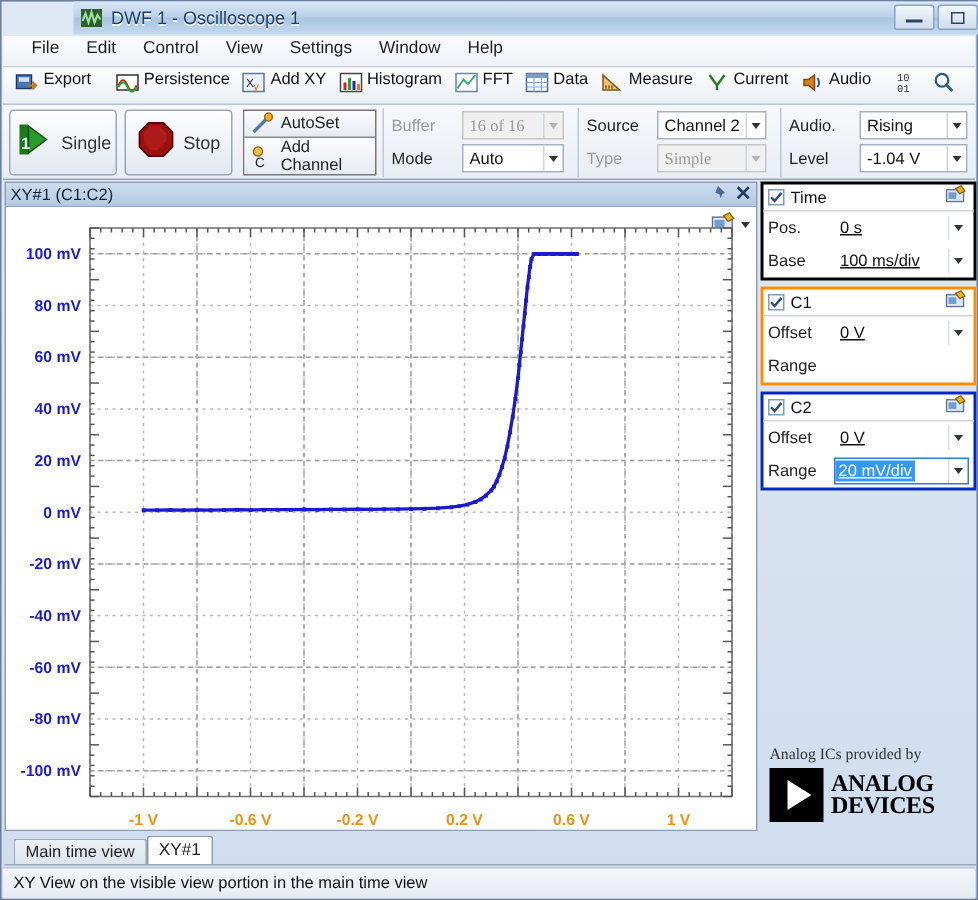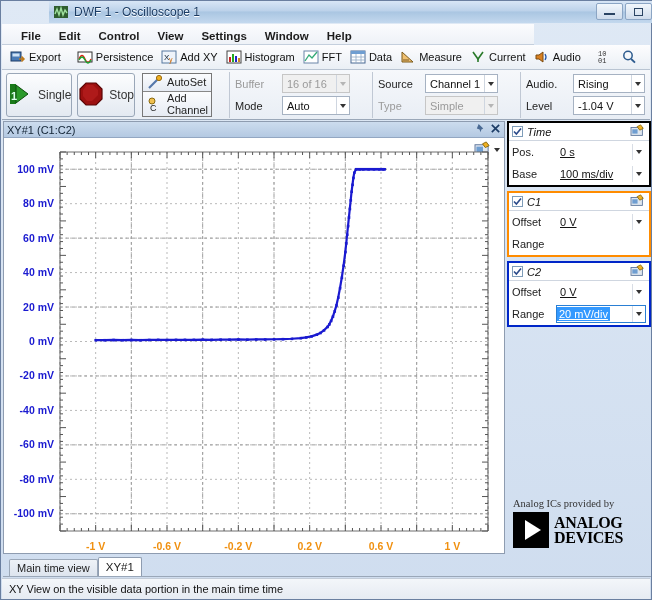--- a/index.html
+++ b/index.html
@@ -27,58 +27,58 @@
   .wbtn { width:27px; height:17px; border:1px solid #8ba5c4; border-radius:2px;
           background:linear-gradient(#f2f7fc,#cfdcec); display:flex;
           align-items:center; justify-content:center; }
   .wbtn.close { width:43px; background:linear-gradient(#e8907c,#b3331f 55%,#912a17);
                 border-color:#8d2a18; color:#fff; }
   .wbtn .bar { width:11px; height:2px; background:#2a4463; margin-top:5px; }
   .wbtn .sq { width:9px; height:8px; border:1.5px solid #2a4463; }
   .wbtn.close span { font-size:12px; font-weight:bold; color:#fff; text-shadow:0 1px 1px #5e1a0c;}
 
   
-  .menubar { position:absolute; left:1px; top:23px; width:532px; height:21px;
-     background:linear-gradient(#fbfcfe,#eef2f7); display:flex; align-items:flex-end;
-     border-bottom:1px solid #c4cfdd; padding-left:10px;font-weight:bold; }
+  .menubar { position:absolute; left:1px; top:23px; width:648px; height:21px;
+     background:linear-gradient(#fbfcfe,#eef2f7); display:flex; align-items:flex-start;
+     border-bottom:1px solid #c4cfdd; padding-left:10px; }
   .menu-item { padding:2px 9px; color:#1c1c1c; font-size:11.5px; cursor:default;}
 
   
   .toolbar { position:absolute; left:1px; top:44px; width:648px; height:25px;
      background:linear-gradient(#fdfdfe,#eaeff5); border-bottom:1px solid #b9c4d2;
      display:flex; align-items:center; padding-left:4px; }
-  .tbtn { display:flex; align-items:center; height:21px; padding:0 4px; gap:3px; cursor:default;}
+  .tbtn { display:flex; align-items:flex-start; height:21px; padding:0 4px; gap:3px; cursor:default;}
   .tbtn span.lbl { font-size:11px; color:#111; white-space:nowrap;}
   .tsep { width:1px; height:17px; background:#bcc6d3; margin:0 4px; }
   .ic { width:16px; height:16px; display:block; }
 
   
   .ctrlstrip { position:absolute; left:1px; top:69px; width:648px; height:50px;
      background:linear-gradient(#f6f8fb,#e9eef5); border-bottom:1px solid #9aa7b8;
      display:flex; align-items:center; }
   .bigbtn { width:85px; height:44px; margin:2px 1px 2px 4px; border:1px solid #9aa7b8;
      border-radius:3px; background:linear-gradient(#fcfdfe,#e3e9f1);
      display:flex; align-items:center; justify-content:center; gap:5px; cursor:default;}
   .bigbtn .lbl { font-size:12px; color:#333; }
   .stackbtns { margin-left:6px; border:1px solid #777; width:105px; height:44px;
      display:flex; flex-direction:column; background:#eef2f7;}
   .sbtn { flex:1; display:flex; align-items:center; gap:4px; padding-left:4px;
      border-bottom:1px solid #888; background:linear-gradient(#fbfcfe,#e6ebf3); cursor:default;}
   .sbtn:last-child { border-bottom:none; }
   .sbtn .lbl { font-size:11px; color:#222; }
   .fieldgrp { display:flex; flex-direction:column; justify-content:center;
-     height:46px; padding:0 5px; gap:3px; border-left:1px solid #c0c8d4; margin-left:17px;}
+     height:46px; padding:0 5px; gap:3px; border-left:1px solid #c0c8d4; margin-left:4px;}
   .frow { display:flex; align-items:center; gap:5px; height:19px; }
   .flabel { font-size:11px; color:#222; width:42px; }
   .flabel.dim { color:#9a9a9a; }
   .fcombo { height:19px; border:1px solid #a6b2c2; background:#fff; display:flex;
      align-items:center; justify-content:space-between; padding-left:4px; }
   .fcombo.dim { background:#f0f0f0; border-color:#c6c6c6; }
   .fcombo .val { font-size:11px; color:#111; white-space:nowrap; }
-  .fcombo.dim .val { color:#9a9a9a; }
+  .fcombo.dim .val { color:#9a9a9a;font-family:Liberation Serif, serif; }
   .arr { width:13px; height:17px; display:flex; align-items:center; justify-content:center;
      border-left:1px solid #cfd6e0; }
   .arr i { display:block; width:0;height:0;border-left:3.5px solid transparent;
      border-right:3.5px solid transparent; border-top:4px solid #333; }
   .fcombo.dim .arr i { border-top-color:#b5b5b5; }
 
   
   .xypanel { position:absolute; left:2px; top:120px; width:502px; height:433px;
      background:#fff; border:1px solid #8e9cb0; }
   .xyhead { height:16px; background:linear-gradient(#ccdcee,#b4c9e2);
@@ -90,21 +90,21 @@
   .plotwrap { position:relative; width:100%; height:415px; background:#fff; }
   .camera-btn { position:absolute; right:4px; top:3px; display:flex; align-items:center; }
 
   
   .sidebar { position:absolute; left:506px; top:120px; width:144px; height:433px; }
   .sbox { border:2px solid #000; background:#fff; margin-bottom:4px; }
   .sbox.c1 { border-color:#ff8c00; }
   .sbox.c2 { border-color:#0026c8; }
   .sbox-head { height:18px; display:flex; align-items:center; justify-content:space-between;
      padding:0 3px; border-bottom:1px solid #cfd6e0; }
-  .sbox-head .lt { display:flex; align-items:center; gap:4px;font-style:italic;}
+  .sbox-head .lt { display:flex; align-items:center; gap:4px;}
   .cb { width:11px; height:11px; border:1px solid #7f9db9; background:#fff;
      display:flex; align-items:center; justify-content:center; }
   .cb svg { display:block; }
   .sbox-head .nm { font-size:11px; color:#111; }
   .srow { display:flex; align-items:center; height:22px; padding:0 3px; gap:4px;}
   .srow .lb { font-size:11px; color:#222; width:40px; }
   .scombo { flex:1; height:18px; border:1px solid #fff; display:flex; align-items:center;
      justify-content:space-between; background:#fff;}
   .scombo .v { font-size:11px; color:#111; padding-left:3px;text-decoration:underline; }
   .scombo.sel .v { background:#3399ff; color:#fff; padding:1px 2px; }
@@ -342,21 +342,21 @@
               <i></i>
             </span>
         </div>
       </div>
     </div>
 
     <div class="fieldgrp">
       <div class="frow">
         <span class="flabel">Source</span>
         <div class="fcombo" style="width:73px">
-          <span class="val">Channel 1</span>
+          <span class="val">Channel 2</span>
           <span class="arr">
               <i></i>
             </span>
         </div>
       </div>
       <div class="frow">
         <span class="flabel dim">Type</span>
         <div class="fcombo dim" style="width:73px">
           <span class="val">Simple</span>
           <span class="arr">
@@ -888,15 +888,15 @@
       </div>
     </div>
   </div>
 
   <div class="tabsrow">
     <div class="tab">Main time view</div>
     <div class="tab active">XY#1</div>
   </div>
 
   <div class="statusbar">
-    <span class="txt">XY View on the visible data portion in the main time time</span>
+    <span class="txt">XY View on the visible view portion in the main time view</span>
   </div>
 </div>
 
 </body></html>

